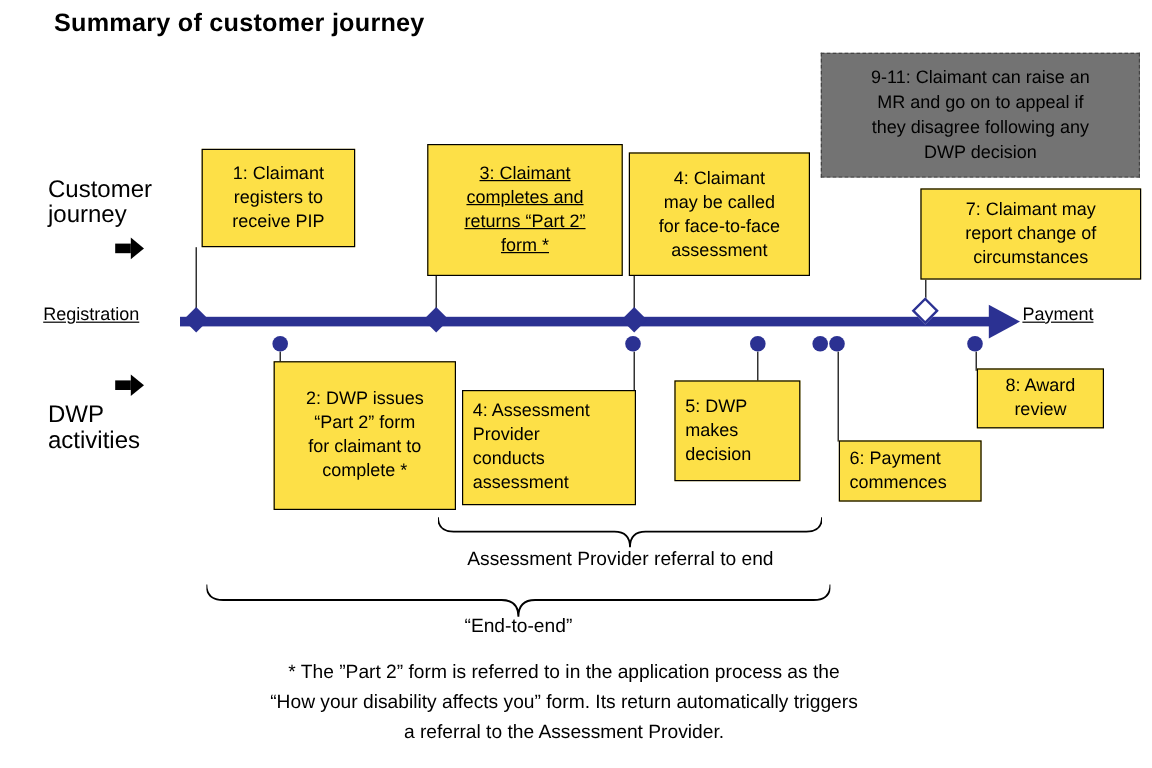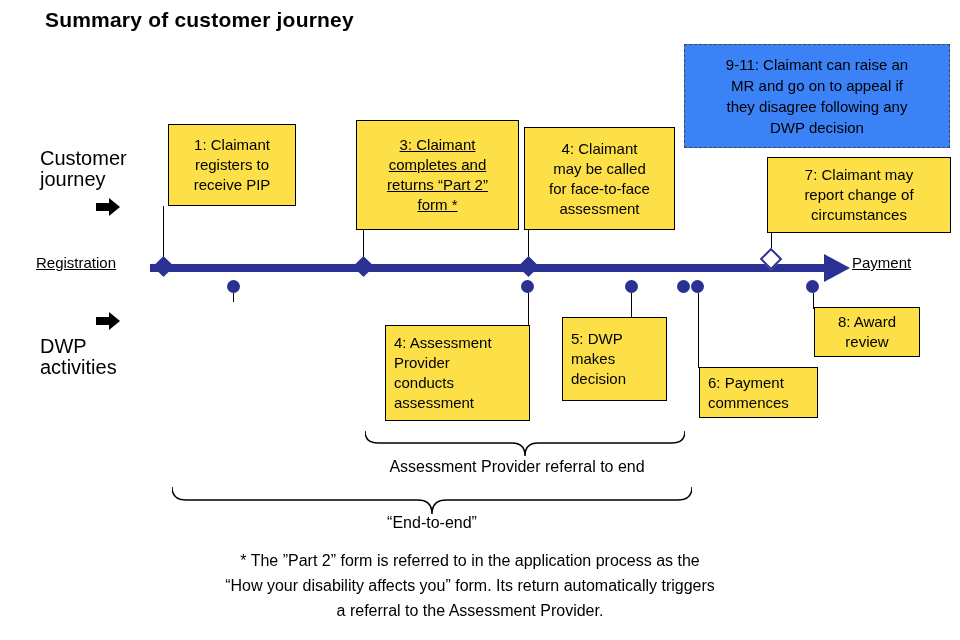--- a/index.html
+++ b/index.html
@@ -11,21 +11,21 @@
   .title{font-size:21px;font-weight:bold;letter-spacing:.2px;}
   .lane-label{font-size:20px;white-space:pre-line;line-height:21px;}
   .endpoint{font-size:15px;text-decoration:underline;text-align:right;}
   .event-box{
     background:#fde047;border:1.4px solid #000;box-sizing:border-box;
     display:flex;align-items:center;justify-content:center;text-align:center;
     font-size:15px;line-height:20px;white-space:pre-line;z-index:3;
   }
   .event-box.align-left{justify-content:flex-start;text-align:left;padding-left:8px;}
   .note-box{
-    background:#3b82f6;border:1.6px dashed #444;box-sizing:border-box;
+    background:#737373;border:1.6px dashed #444;box-sizing:border-box;
     display:flex;align-items:center;justify-content:center;text-align:center;
     font-size:15px;line-height:21px;white-space:pre-line;z-index:3;
   }
   .timeline-bar{background:#2b3192;z-index:2;}
   .timeline-head{
     width:0;height:0;border-top:14px solid transparent;border-bottom:14px solid transparent;
     border-left:26px solid #2b3192;z-index:2;
   }
   .diamond{width:15px;height:15px;background:#2b3192;transform:rotate(45deg);z-index:4;}
   .diamond.hollow{width:12px;height:12px;background:#fff;border:2px solid #2b3192;}
@@ -101,20 +101,24 @@
 returns “Part 2”
 form *</div>
   <div class="abs event-box" style="left:524px;top:127px;width:151px;height:103px;">4: Claimant
 may be called
 for face-to-face
 assessment</div>
   <div class="abs event-box" style="left:767px;top:157px;width:184px;height:76px;">7: Claimant may
 report change of
 circumstances</div>
 
+  <div class="abs event-box" style="left:228px;top:301px;width:152px;height:124px;">2: DWP issues
+“Part 2” form
+for claimant to
+complete *</div>
   <div class="abs event-box align-left" style="left:385px;top:325px;width:145px;height:96px;">4: Assessment
 Provider
 conducts
 assessment</div>
   <div class="abs event-box align-left" style="left:562px;top:317px;width:105px;height:84px;">5: DWP
 makes
 decision</div>
   <div class="abs event-box align-left" style="left:699px;top:367px;width:119px;height:51px;">6: Payment
 commences</div>
   <div class="abs event-box" style="left:814px;top:307px;width:106px;height:50px;">8: Award

